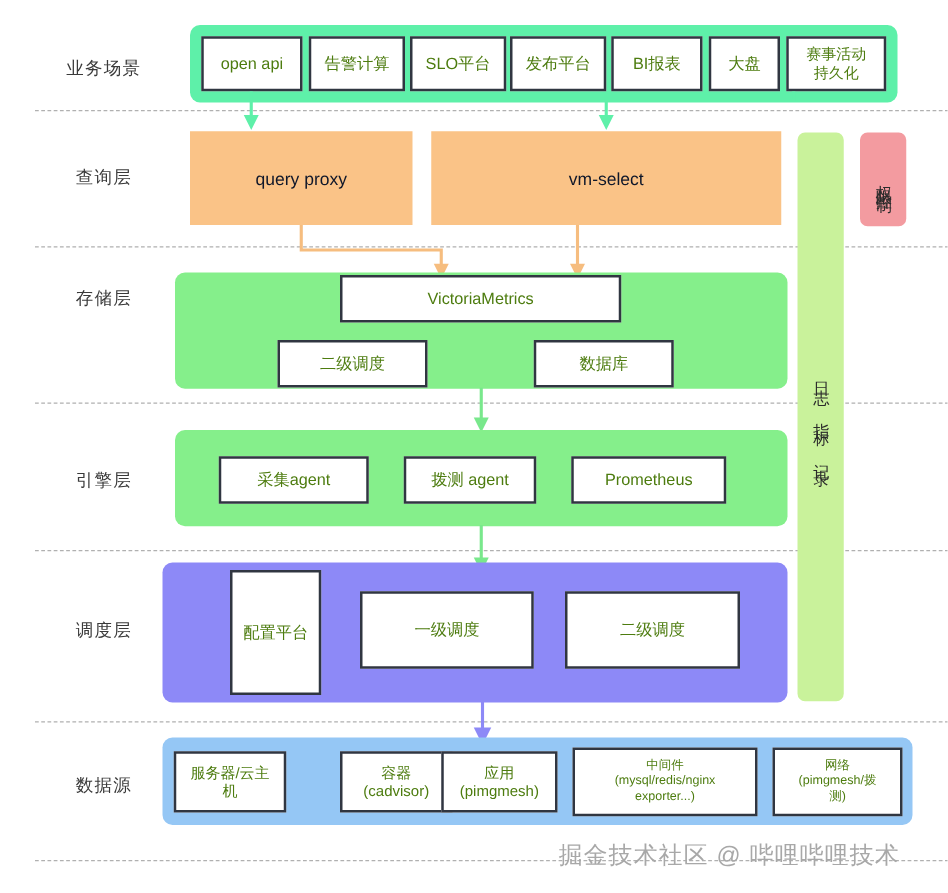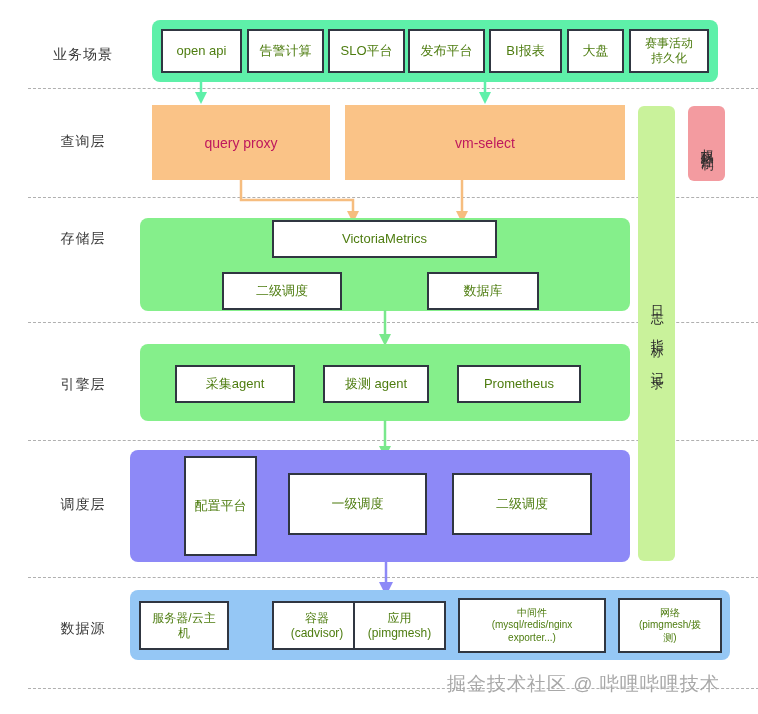--- a/index.html
+++ b/index.html
@@ -73,21 +73,21 @@
 
   
   .qbox {
     position: absolute;
     box-sizing: border-box;
     background: #fac387;
     display: flex;
     align-items: center;
     justify-content: center;
     font-size: 14px;
-    color: #be185d;
+    color: #0f172a;
   }
 
   
   .vbar {
     position: absolute;
     box-sizing: border-box;
     border-radius: 6px;
     display: flex;
     align-items: center;
     justify-content: center;

